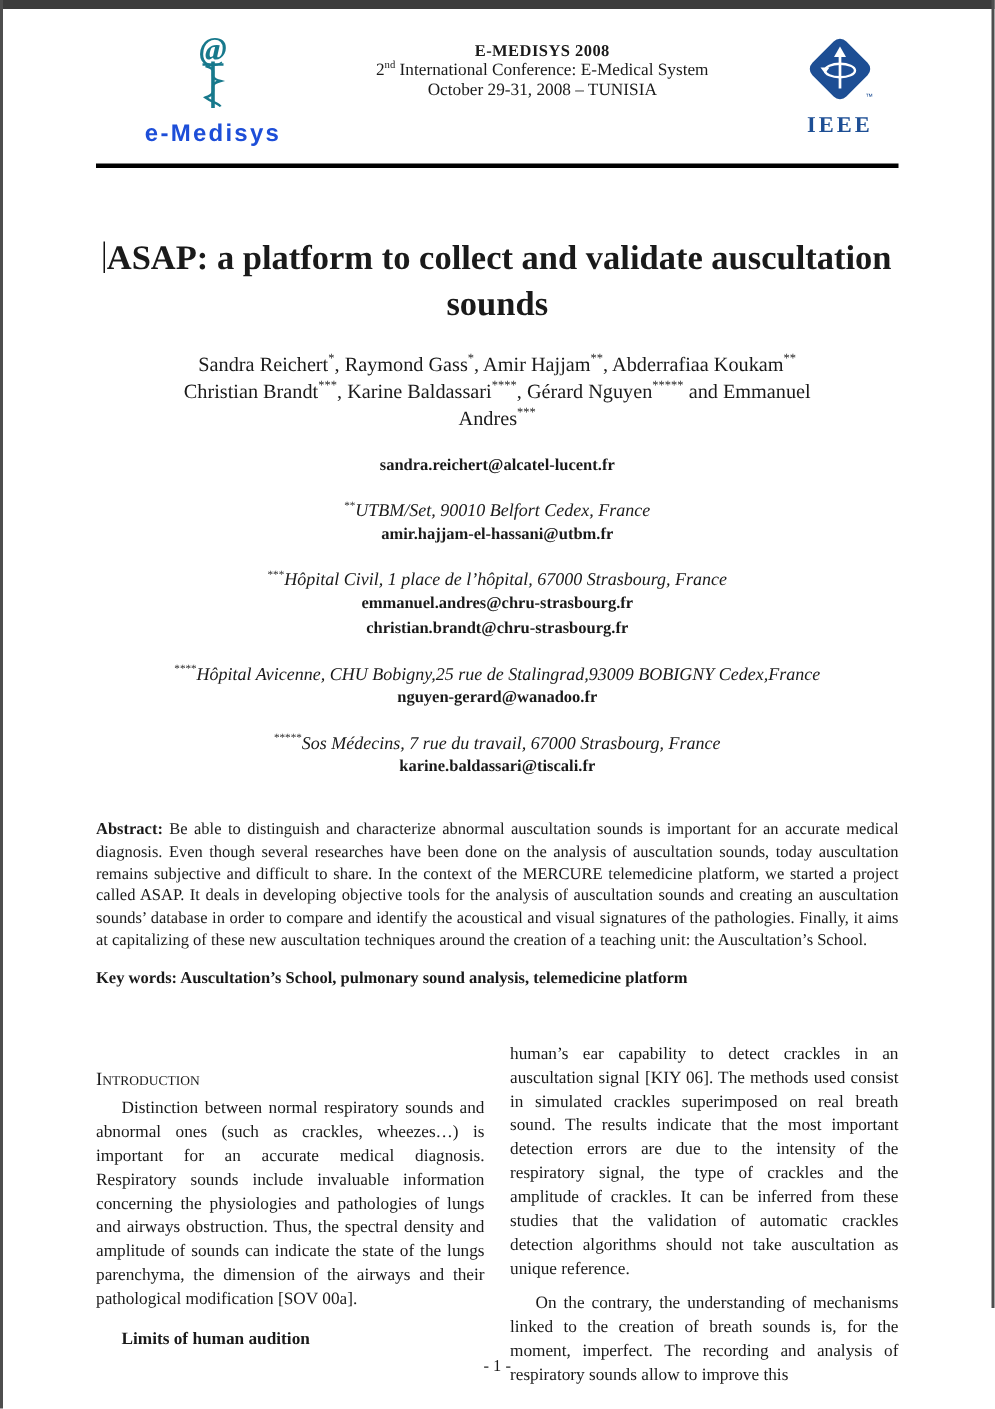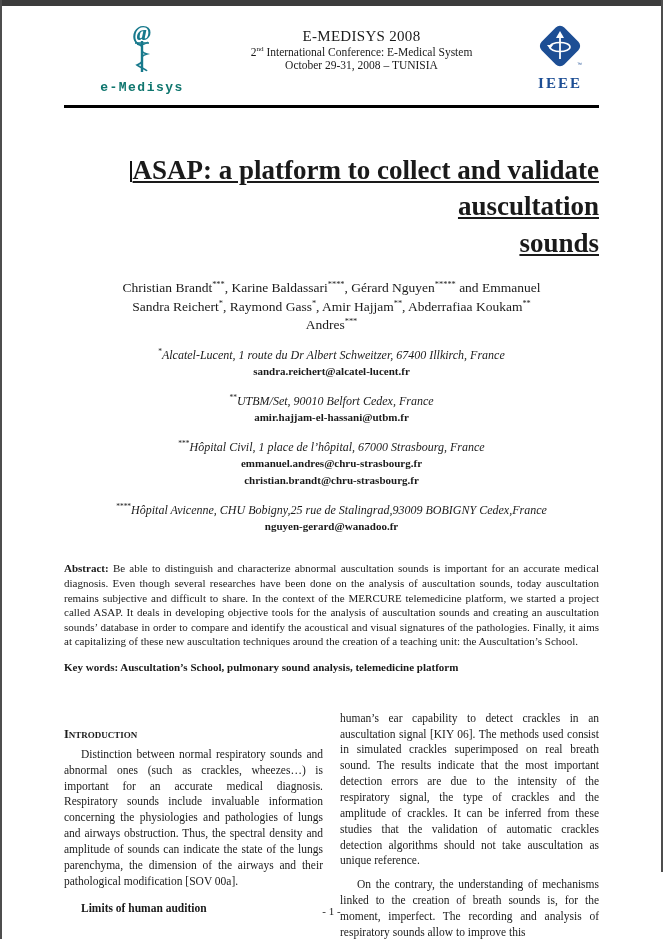--- a/index.html
+++ b/index.html
@@ -15,46 +15,46 @@
   .frame-left { position:absolute; top:0; left:0; width:2px; height:939px; background:#4e4e4e; }
   .frame-right { position:absolute; top:0; right:0; width:2px; height:872px; background:#4e4e4e; }
 
   .page { position:relative; padding:22px 64px 0 64px; }
 
   
   .header { display:flex; align-items:flex-start; }
   .logo-left { width:120px; padding-left:18px; text-align:center; }
   .logo-right { width:78px; text-align:center; padding-top:2px; }
   .header-center { flex:1; text-align:center; padding-top:6px; }
-  .conf-title { font-size:15px; font-weight:normal; letter-spacing:.3px; }
+  .conf-title { font-size:11px; font-weight:bold; letter-spacing:.3px; }
   .conf-sub, .conf-date { font-size:11.5px; margin-top:1px; }
   sup { font-size:62%; line-height:0; }
-  .emedisys-text { color:#0f766e; font-weight:bold; font-size:13px; letter-spacing:1.5px; font-family:Liberation Mono, monospace; margin-top:-2px; }
+  .emedisys-text { color:#1d4ed8; font-weight:bold; font-size:16px; letter-spacing:1.5px; font-family:Liberation Sans, sans-serif; margin-top:-2px; }
   .ieee-text { color:#1d4e94; font-weight:bold; font-size:15px; letter-spacing:2px; margin-top:-3px; }
   .rule { border:0; border-top:3px solid #000; margin:10px 0 0 0; }
 
   
-  .paper-title { margin-top:44px; text-align:right; font-size:27px; font-weight:bold; line-height:1.35;text-decoration:underline; }
+  .paper-title { margin-top:44px; text-align:center; font-size:23px; font-weight:bold; line-height:1.35; }
   .caret { display:inline-block; width:1.5px; height:21px; background:#111; vertical-align:-3px; margin-right:1px; }
   .authors { margin-top:9px; text-align:center; font-size:13.5px; line-height:1.35; }
 
   
   .aff { margin-top:14px; text-align:center; }
   .aff-line { font-size:12px; font-style:italic; }
   .aff-line sup { font-style:normal; }
   .aff-email { font-size:11px; font-weight:bold; line-height:1.55; }
 
   
   .abstract { margin-top:26px; font-size:11px; line-height:1.33; text-align:justify; }
   .keywords { font-size:11px; line-height:1.33; margin-top:1px;font-weight:bold; }
 
   
   .columns { margin-top:36px; display:flex; gap:17px; }
   .col { flex:1; font-size:11.5px; line-height:1.38; text-align:justify; }
-  .intro-heading { font-weight:bold; font-variant:small-caps; font-size:12.5px; margin:15px 0 4px 0; }
+  .intro-heading { font-weight:normal; font-variant:small-caps; font-size:12.5px; margin:15px 0 4px 0; }
   .col p { margin:0 0 8px 0; }
   .indent { text-indent:17px; }
   .subheading { font-weight:bold; text-indent:17px; margin:11px 0 7px 0; }
   .col .cont { text-indent:0; }
 
   
   .footer { position:absolute; bottom:22px; left:0; width:663px; text-align:center; font-size:11px; }
 </style>
 </head>
 <body>
@@ -94,48 +94,51 @@
       </svg>
       <div class="ieee-text">IEEE</div>
     </div>
   </div>
 
   <hr class="rule">
 
   <h1 class="paper-title"><span class="caret"></span><span>ASAP: a platform to collect and validate auscultation</span><br><span>sounds</span></h1>
 
   <div class="authors">
+    <div><span>Sandra Reichert</span><sup>*</sup><span>, Raymond Gass</span><sup>*</sup><span>, Amir Hajjam</span><sup>**</sup><span>, Abderrafiaa Koukam</span><sup>**</sup></div>
     <div><span>Christian Brandt</span><sup>***</sup><span>, Karine Baldassari</span><sup>****</sup><span>, Gérard Nguyen</span><sup>*****</sup><span> and Emmanuel</span></div>
-    <div><span>Sandra Reichert</span><sup>*</sup><span>, Raymond Gass</span><sup>*</sup><span>, Amir Hajjam</span><sup>**</sup><span>, Abderrafiaa Koukam</span><sup>**</sup></div>
     <div><span>Andres</span><sup>***</sup></div>
   </div>
 
   <div>
 
     <div class="aff">
-      <div class="aff-line"><sup>*</sup><span>Alcatel-Lucent, 1 route du Dr Albert Schweitzer, 67400 Illkirch, France</span></div>
       <div class="aff-email">sandra.reichert@alcatel-lucent.fr</div>
     </div>
 
     <div class="aff">
       <div class="aff-line"><sup>**</sup><span>UTBM/Set, 90010 Belfort Cedex, France</span></div>
       <div class="aff-email">amir.hajjam-el-hassani@utbm.fr</div>
     </div>
 
     <div class="aff">
       <div class="aff-line"><sup>***</sup><span>Hôpital Civil, 1 place de l’hôpital, 67000 Strasbourg, France</span></div>
       <div class="aff-email">emmanuel.andres@chru-strasbourg.fr</div>
       <div class="aff-email">christian.brandt@chru-strasbourg.fr</div>
     </div>
 
     <div class="aff">
       <div class="aff-line"><sup>****</sup><span>Hôpital Avicenne, CHU Bobigny,25 rue de Stalingrad,93009 BOBIGNY Cedex,France</span></div>
       <div class="aff-email">nguyen-gerard@wanadoo.fr</div>
     </div>
 
+    <div class="aff">
+      <div class="aff-line"><sup>*****</sup><span>Sos Médecins, 7 rue du travail, 67000 Strasbourg, France</span></div>
+      <div class="aff-email">karine.baldassari@tiscali.fr</div>
+    </div>
 
   </div>
 
   <p class="abstract"><b>Abstract:</b><span> Be able to distinguish and characterize abnormal auscultation sounds is important for an accurate medical diagnosis. Even though several researches have been done on the analysis of auscultation sounds, today auscultation remains subjective and difficult to share. In the context of the MERCURE telemedicine platform, we started a project called ASAP. It deals in developing objective tools for the analysis of auscultation sounds and creating an auscultation sounds’ database in order to compare and identify the acoustical and visual signatures of the pathologies. Finally, it aims at capitalizing of these new auscultation techniques around the creation of a teaching unit: the Auscultation’s School.</span></p>
   <p class="keywords"><b>Key words:</b><span> Auscultation’s School, pulmonary sound analysis, telemedicine platform</span></p>
 
   <div class="columns">
 
     <div class="col">
       <div class="intro-heading">Introduction</div>

